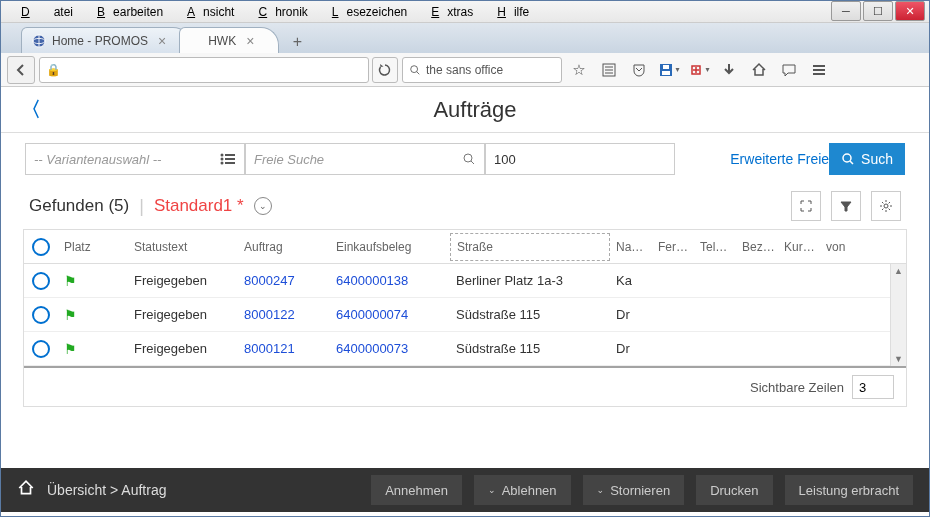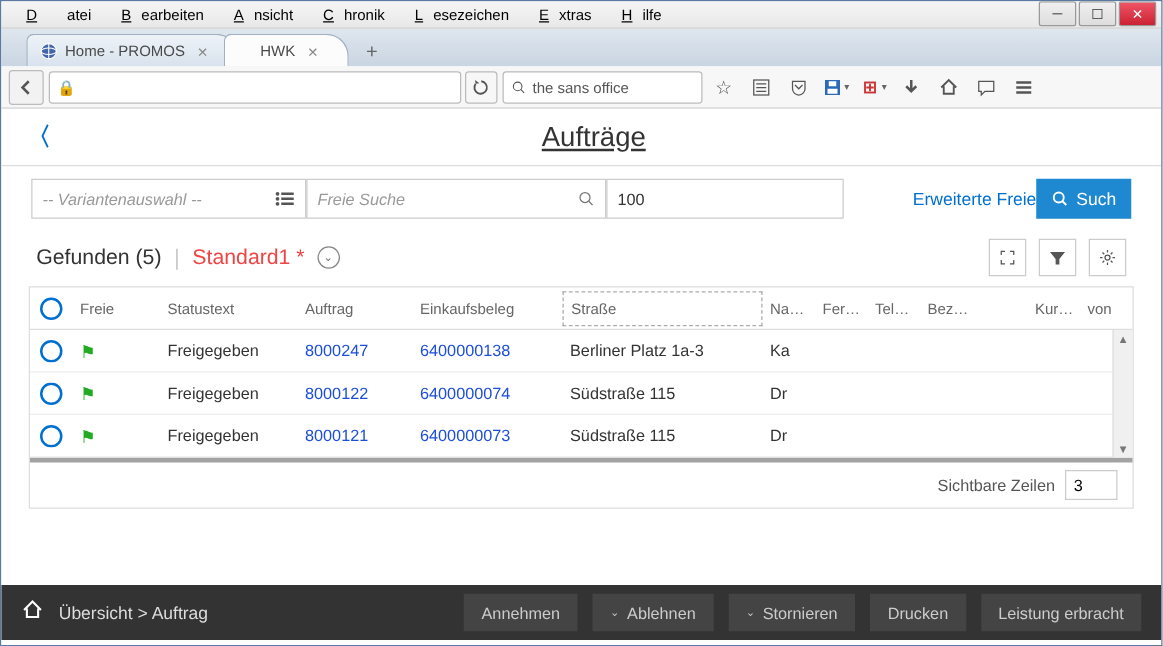--- a/index.html
+++ b/index.html
@@ -30,21 +30,21 @@
   .searchbar { flex: 0 0 160px; height: 26px; border: 1px solid #bbb; border-radius: 3px; background: #fff; display: flex; align-items: center; padding: 0 6px; font-size: 12px; color: #555; gap: 5px; }
   .searchbar svg { width: 12px; height: 12px; }
   .tbicon { width: 26px; height: 26px; display: flex; align-items: center; justify-content: center; color: #444; font-size: 15px; }
   .tbicon svg { width: 16px; height: 16px; }
   .tbicon .dd { font-size: 8px; margin-left: 1px; color: #666; }
   
   
   .app { position: absolute; top: 86px; left: 0; right: 0; bottom: 0; background: #fff; }
   .apphdr { height: 46px; display: flex; align-items: center; padding: 0 20px; border-bottom: 1px solid #ddd; }
   .apphdr .back { font-size: 20px; color: #0070d0; font-weight: bold; }
-  .apphdr .title { flex: 1; text-align: center; font-size: 22px; color: #333; text-decoration: underline; }
+  .apphdr .title { flex: 1; text-align: center; font-size: 22px; color: #333; }
   
   .searchrow { padding: 10px 24px; display: flex; gap: 0; align-items: center; }
   .sinput { height: 32px; border: 1px solid #ccc; display: flex; align-items: center; padding: 0 8px; font-size: 13px; color: #999; font-style: italic; }
   .sinput.variant { width: 220px; justify-content: space-between; }
   .sinput.free { width: 240px; justify-content: space-between; }
   .sinput.num { width: 190px; color: #333; font-style: normal; }
   .listicon { width: 16px; height: 12px; }
   .erweiterte { color: #0070d0; font-size: 14px; margin-left: auto; }
   .suchbtn { height: 32px; background: #1e88d0; color: #fff; padding: 0 12px; display: flex; align-items: center; gap: 6px; font-size: 14px; }
   
@@ -63,32 +63,32 @@
   .col-sel { width: 34px; display: flex; justify-content: center; }
   .col-ikon { width: 70px; }
   .col-stat { width: 110px; }
   .col-auf { width: 92px; }
   .col-eink { width: 120px; }
   .col-str { width: 160px; }
   .col-na { width: 42px; }
   .col-fer { width: 42px; }
   .col-tel { width: 42px; }
   .col-bez { width: 42px; }
-  .col-kur { width: 42px; margin-left: 44px; }
+  .col-kur { width: 42px; }
   .col-von { width: 40px; }
   
   .tbody { position: relative; }
   .trow { display: flex; height: 34px; align-items: center; border-bottom: 1px solid #eee; font-size: 13px; color: #333; }
   .trow .td { padding: 0 6px; overflow: hidden; white-space: nowrap; text-overflow: ellipsis; }
   .radio { width: 18px; height: 18px; border: 2px solid #0070d0; border-radius: 50%; }
   .flag { color: #2a2; font-size: 14px; }
   .link { color: #1d4ed8; }
   .scrollbar { position: absolute; right: 0; top: 0; bottom: 0; width: 16px; background: #f0f0f0; border-left: 1px solid #ddd; display: flex; flex-direction: column; align-items: center; justify-content: space-between; padding: 2px 0; font-size: 9px; color: #777; }
   
-  .tfoot { height: 40px; display: flex; align-items: center; justify-content: flex-end; padding: 0 12px; gap: 8px; font-size: 13px; color: #555; border-top: 4px solid #a3a3a3; }
+  .tfoot { height: 40px; display: flex; align-items: center; justify-content: flex-end; padding: 0 12px; gap: 8px; font-size: 13px; color: #555; border-top: 2px solid #a3a3a3; }
   .tfoot input { width: 42px; height: 24px; border: 1px solid #ccc; padding: 0 6px; font-size: 13px; }
   
   .footer { position: absolute; bottom: 4px; left: 0; right: 0; height: 44px; background: #333; color: #ddd; display: flex; align-items: center; padding: 0 16px; gap: 12px; font-size: 14px; }
   .footer .home { font-size: 18px; }
   .footer .crumb { font-size: 14px; }
   .footer .spacer { flex: 1; }
   .footer .fbtn { height: 30px; padding: 0 14px; display: flex; align-items: center; gap: 6px; background: #444; color: #ccc; font-size: 13px; }
   .footer .fbtn .dd { font-size: 9px; }
 </style>
 </head>
@@ -263,21 +263,21 @@
           <path d="M7 1 v2 M7 11 v2 M1 7 h2 M11 7 h2 M3 3 l1.4 1.4 M9.6 9.6 L11 11 M11 3 l-1.4 1.4 M4.4 9.6 L3 11" stroke="#555"></path>
         </svg>
       </div>
   </div>
 
   <div class="table">
     <div class="thead">
       <div class="th col-sel">
           <div class="radio"></div>
         </div>
-      <div class="th col-ikon">Freie</div>
+      <div class="th col-ikon">Platz</div>
       <div class="th col-stat">Statustext</div>
       <div class="th col-auf">Auftrag</div>
       <div class="th col-eink">Einkaufsbeleg</div>
       <div class="th col-str active">Straße</div>
       <div class="th col-na">Na…</div>
       <div class="th col-fer">Fer…</div>
       <div class="th col-tel">Tel…</div>
       <div class="th col-bez">Bez…</div>
       <div class="th col-kur">Kur…</div>
       <div class="th col-von">von</div>

